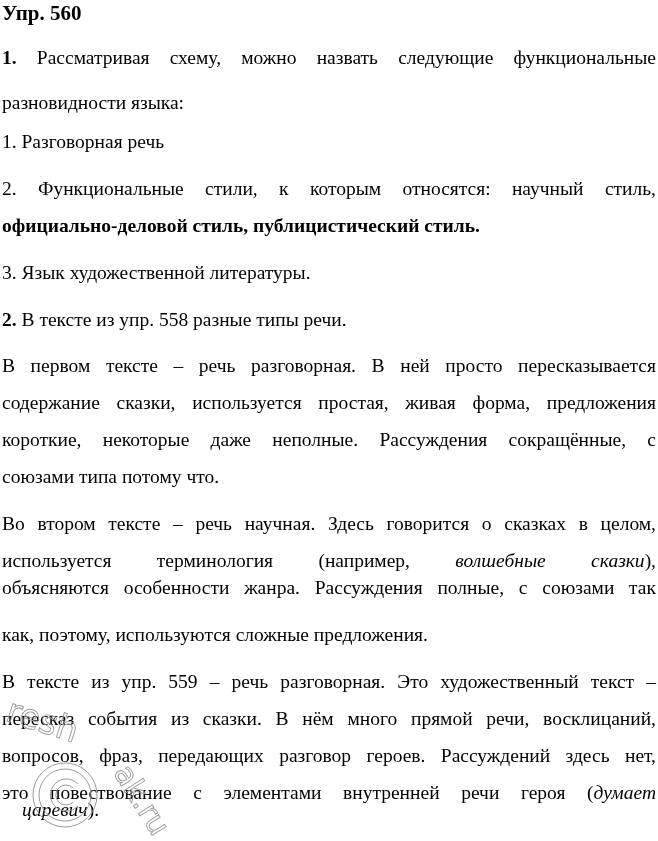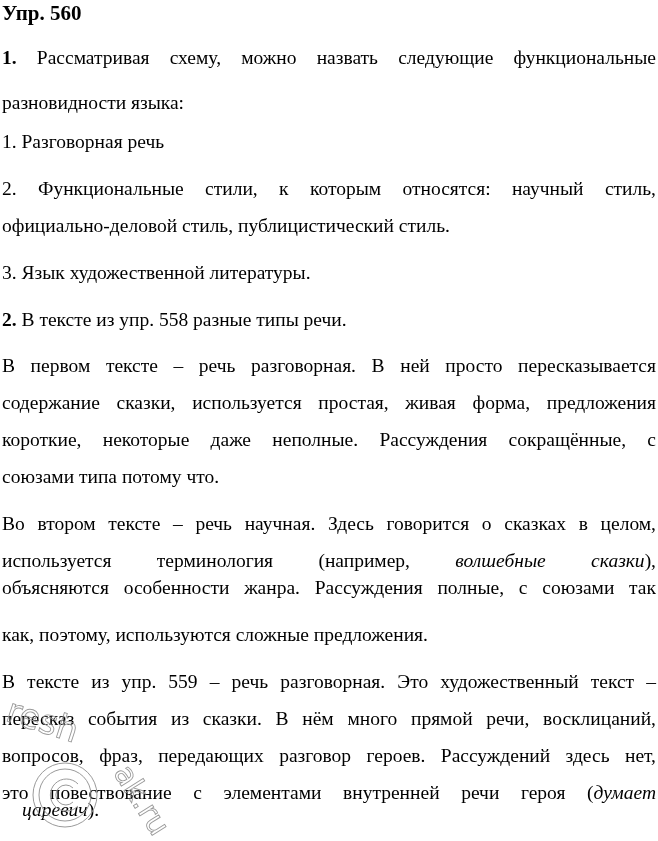--- a/index.html
+++ b/index.html
@@ -38,21 +38,21 @@
   <div class="header">
     <span class="title">Упр. 560</span>
   </div>
 
   <div class="line justify" style="top:46px;"><b>1.</b> <span>Рассматривая схему, можно назвать следующие функциональные</span></div>
   <div class="line" style="top:83px;margin-top:8px;">разновидности языка:</div>
 
   <div class="line" style="top:130px;">1. Разговорная речь</div>
 
   <div class="line justify" style="top:177px;">2. Функциональные стили, к которым относятся: научный стиль,</div>
-  <div class="line" style="top:214px;">официально-деловой стиль, публицистический стиль.</div>
+  <div class="line" style="top:214px;font-weight:bold;">официально-деловой стиль, публицистический стиль.</div>
 
   <div class="line" style="top:261px;">3. Язык художественной литературы.</div>
 
   <div class="line" style="top:308px;"><b>2.</b> <span>В тексте из упр. 558 разные типы речи.</span></div>
 
   <div class="line justify" style="top:354px;">В первом тексте – речь разговорная. В ней просто пересказывается</div>
   <div class="line justify" style="top:391px;">содержание сказки, используется простая, живая форма, предложения</div>
   <div class="line justify" style="top:428px;">короткие, некоторые даже неполные. Рассуждения сокращённые, с</div>
   <div class="line" style="top:465px;">союзами типа потому что.</div>
 

